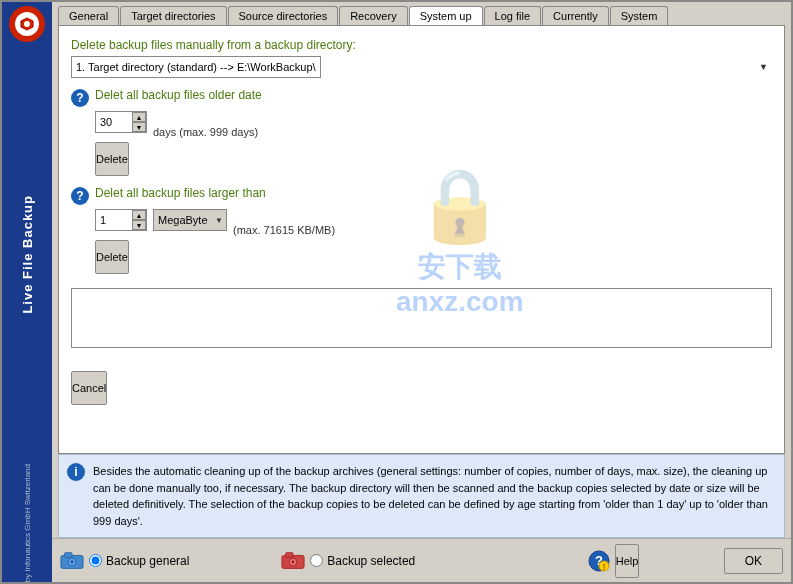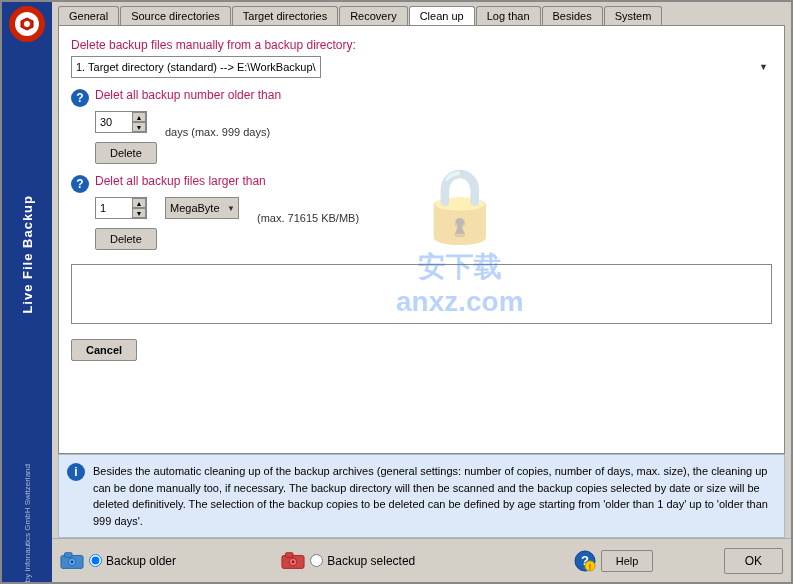--- a/index.html
+++ b/index.html
@@ -124,21 +124,21 @@
       padding: 12px;
       display: flex;
       flex-direction: column;
       gap: 10px;
       overflow: hidden;
     }
 
     
     .section-label {
       font-size: 12px;
-      color: #be185d;
+      color: #4d7c0f;
       margin-bottom: 4px;
     }
 
     
     .dropdown-row {
       display: flex;
       align-items: center;
     }
 
     .dropdown-select {
@@ -192,21 +192,21 @@
       margin-top: 1px;
     }
 
     .help-content {
       flex: 1;
     }
 
     .input-row {
       display: flex;
       align-items: center;
-      gap: 18px;
+      gap: 6px;
       margin-top: 4px;
     }
 
     .number-input-wrapper {
       position: relative;
       width: 52px;
     }
 
     .number-input {
       width: 52px;
@@ -234,27 +234,27 @@
       display: flex;
       align-items: center;
       justify-content: center;
       cursor: pointer;
       font-size: 7px;
       line-height: 1;
       padding: 0;
     }
 
     .btn {
-      padding: 3px 14px;
+      padding: 3px 0;
       border: 1px solid #888;
       background: #d4d0c8;
       font-size: 11px;
       cursor: pointer;
       border-radius: 2px;
-      height: 22px;
+      height: 34px;
     }
 
     .delete-btn {
       margin-top: 4px;
     }
 
     .unit-label {
       font-size: 11px;
       color: #333;
       margin-top: 20px;
@@ -446,26 +446,26 @@
     <div class="sidebar-text-container">
       <span class="sidebar-text">Live File Backup</span>
     </div>
     <span class="sidebar-brand">by Infonautics GmbH Switzerland</span>
   </div>
 
   <div class="content-area">
 
     <div class="tabs-bar">
       <div class="tab">General</div>
+      <div class="tab">Target directories</div>
       <div class="tab">Source directories</div>
-      <div class="tab">Target directories</div>
       <div class="tab">Recovery</div>
-      <div class="tab active">Clean up</div>
-      <div class="tab">Log than</div>
-      <div class="tab">Besides</div>
+      <div class="tab active">System up</div>
+      <div class="tab">Log file</div>
+      <div class="tab">Currently</div>
       <div class="tab">System</div>
     </div>
 
     <div class="main-panel panel-relative">
 
       <div class="watermark">
         <div class="watermark-icon">🔒</div>
         <div class="watermark-text">安下载<br>anxz.com</div>
       </div>
 
@@ -474,21 +474,21 @@
         <div class="dropdown-row">
           <div class="dropdown-wrapper">
             <select class="dropdown-select"><option>1. Target directory (standard) --&gt; E:\WorkBackup\</option></select>
           </div>
         </div>
       </div>
 
       <div class="help-row">
         <div class="help-icon">?</div>
         <div class="help-content">
-          <div class="section-label">Delet all backup number older than</div>
+          <div class="section-label">Delet all backup files older date</div>
           <div class="input-row">
             <div class="number-input-wrapper">
               <input type="text" class="number-input" value="30" style="">
               <div class="spin-buttons">
                 <button class="spin-btn">▲</button>
                 <button class="spin-btn">▼</button>
               </div>
             </div>
             <span class="unit-label">days (max. 999 days)</span>
           </div>
@@ -516,21 +516,21 @@
               </select>
             </div>
             <span class="unit-label">(max. 71615 KB/MB)</span>
           </div>
           <button class="btn delete-btn">Delete</button>
         </div>
       </div>
 
       <div>
         <textarea class="cleanup-textarea" style=""></textarea>
-        <button class="btn" style="margin-top:12px;font-weight:bold;">Cancel</button>
+        <button class="btn" style="margin-top:20px;">Cancel</button>
       </div>
 
     </div>
 
     <div class="info-box">
       <div class="info-icon">i</div>
       <span class="info-text">Besides the automatic cleaning up of the backup archives (general settings: number of copies, number of days, max. size), the cleaning up can be done manually too, if necessary. The backup directory will then be scanned and the backup copies selected by date or size will be deleted definitively. The selection of the backup copies to be deleted can be defined by age starting from 'older than 1 day' up to 'older than 999 days'.</span>
     </div>
 
     <div class="bottom-bar">
@@ -539,21 +539,21 @@
         <div class="status-icon">
           <svg width="26" height="20" viewBox="0 0 26 20">
             <rect x="1" y="4" width="24" height="14" rx="2" fill="#4488cc" stroke="#2266aa" stroke-width="1"></rect>
             <rect x="5" y="1" width="8" height="5" rx="1" fill="#4488cc" stroke="#2266aa" stroke-width="1"></rect>
             <circle cx="13" cy="11" r="4" fill="#66aaee" stroke="#2266aa" stroke-width="1"></circle>
             <circle cx="13" cy="11" r="1.5" fill="#1a3a8c"></circle>
           </svg>
         </div>
         <label class="radio-label">
           <input type="radio" class="radio-input" name="backup-status" checked="" style="">
-          <span>Backup older</span>
+          <span>Backup general</span>
         </label>
       </div>
 
       <div class="status-item">
         <div class="status-icon">
           <svg width="26" height="20" viewBox="0 0 26 20">
             <rect x="1" y="4" width="24" height="14" rx="2" fill="#cc4444" stroke="#aa2222" stroke-width="1"></rect>
             <rect x="5" y="1" width="8" height="5" rx="1" fill="#cc4444" stroke="#aa2222" stroke-width="1"></rect>
             <circle cx="13" cy="11" r="4" fill="#ee7777" stroke="#aa2222" stroke-width="1"></circle>
             <circle cx="13" cy="11" r="1.5" fill="#881a1a"></circle>

